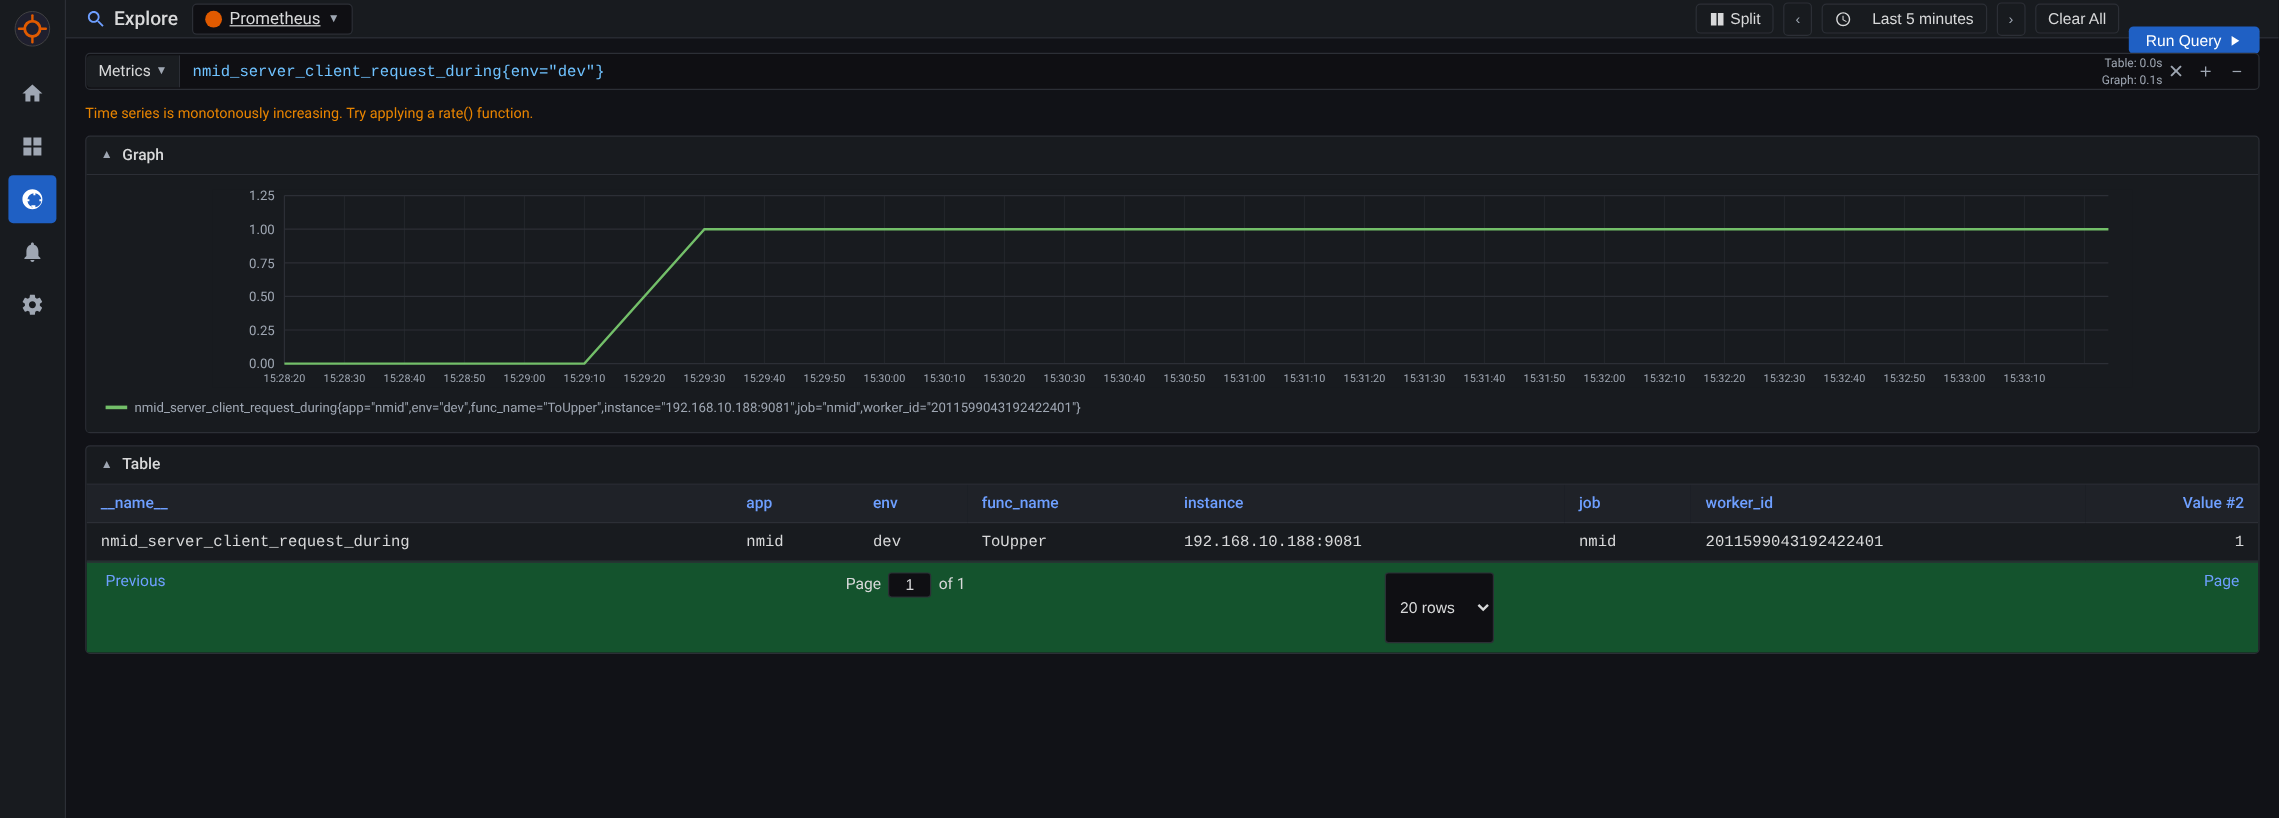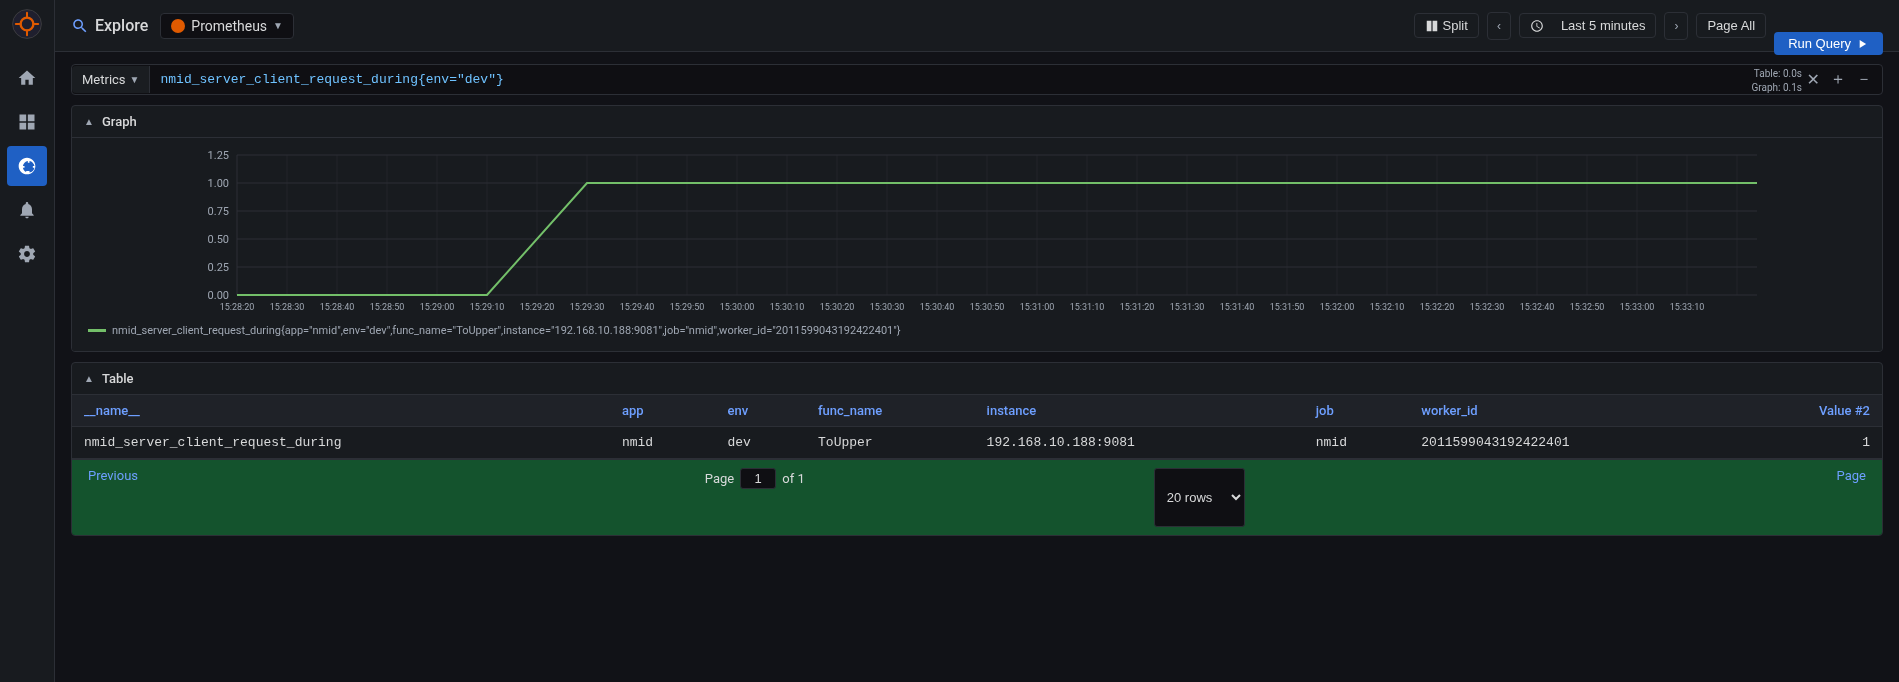--- a/index.html
+++ b/index.html
@@ -45,21 +45,21 @@
     
     .main {
       flex: 1;
       display: flex;
       flex-direction: column;
       overflow: hidden;
     }
 
     
     .navbar {
-      height: 52px;
+      height: 32px;
       background: #181b1f;
       border-bottom: 1px solid #2c2f36;
       display: flex;
       align-items: center;
       padding: 0 16px;
       gap: 12px;
       flex-shrink: 0;
     }
     .navbar-title {
       display: flex;
@@ -74,21 +74,21 @@
       display: flex;
       align-items: center;
       background: #0f0f13;
       border: 1px solid #2c2f36;
       border-radius: 4px;
       padding: 4px 10px;
       gap: 6px;
       cursor: pointer;
     }
     .ds-icon { width: 14px; height: 14px; background: #e05a00; border-radius: 50%; display: inline-block; }
-    .ds-name { color: #d8d9da; font-size: 14px; }
+    .ds-name { color: #d8d9da; font-size: 14px; text-decoration: underline; }
     .ds-chevron { color: #9fa7b3; font-size: 10px; }
     .navbar-spacer { flex: 1; }
     .navbar-actions {
       display: flex;
       align-items: center;
       gap: 8px;
     }
     .btn-split {
       display: flex;
       align-items: center;
@@ -428,21 +428,21 @@
       </button>
       <button class="nav-arrow">‹</button>
       <button class="btn-timerange">
         <svg width="14" height="14" viewBox="0 0 24 24" fill="currentColor">
             <path d="M11.99 2C6.47 2 2 6.48 2 12s4.47 10 9.99 10C17.52 22 22 17.52 22 12S17.52 2 11.99 2zM12 20c-4.42 0-8-3.58-8-8s3.58-8 8-8 8 3.58 8 8-3.58 8-8 8zm.5-13H11v6l5.25 3.15.75-1.23-4.5-2.67V7z"></path>
           </svg>
         <span>Last 5 minutes</span>
       </button>
       <button class="nav-arrow">›</button>
       <button class="btn-clear-all">
-        <span>Page All</span>
+        <span>Clear All</span>
       </button>
       <button class="btn-run-query">
         <span>Run Query</span>
         <svg width="14" height="14" viewBox="0 0 24 24" fill="currentColor">
             <path d="M8 5v14l11-7z"></path>
           </svg>
       </button>
     </div>
   </div>
 
@@ -458,20 +458,21 @@
         <div>Table: 0.0s</div>
         <div>Graph: 0.1s</div>
       </div>
       <div class="query-actions">
         <button class="query-action-btn" title="Remove">✕</button>
         <button class="query-action-btn" title="Add">＋</button>
         <button class="query-action-btn" title="Collapse">－</button>
       </div>
     </div>
 
+    <div class="warning-text">Time series is monotonously increasing. Try applying a rate() function.</div>
 
     <div class="panel">
       <div class="panel-header">
         <span class="panel-collapse-icon">▲</span>
         <span class="panel-title">Graph</span>
       </div>
       <div class="graph-container">
         
         <svg class="chart-svg" viewBox="0 0 1600 165" preserveAspectRatio="xMidYMid meet" xmlns="http://www.w3.org/2000/svg">
 

